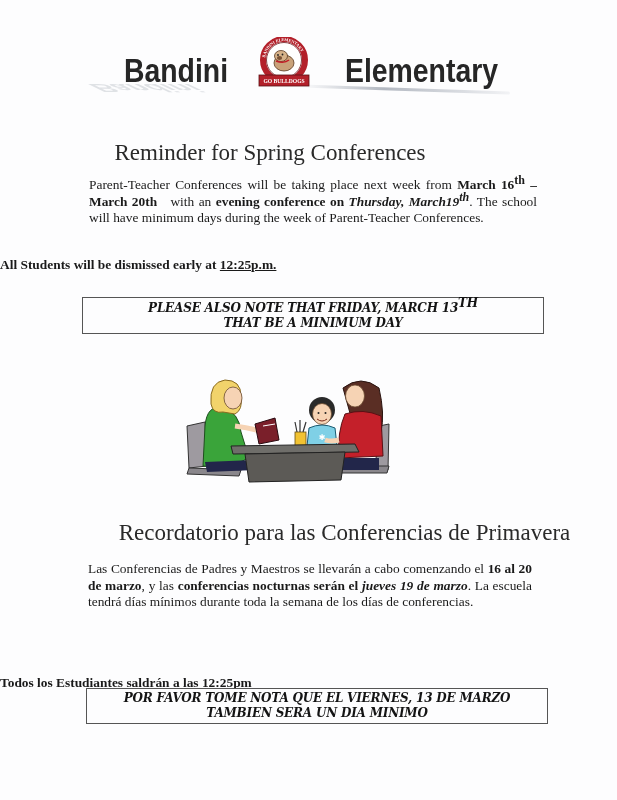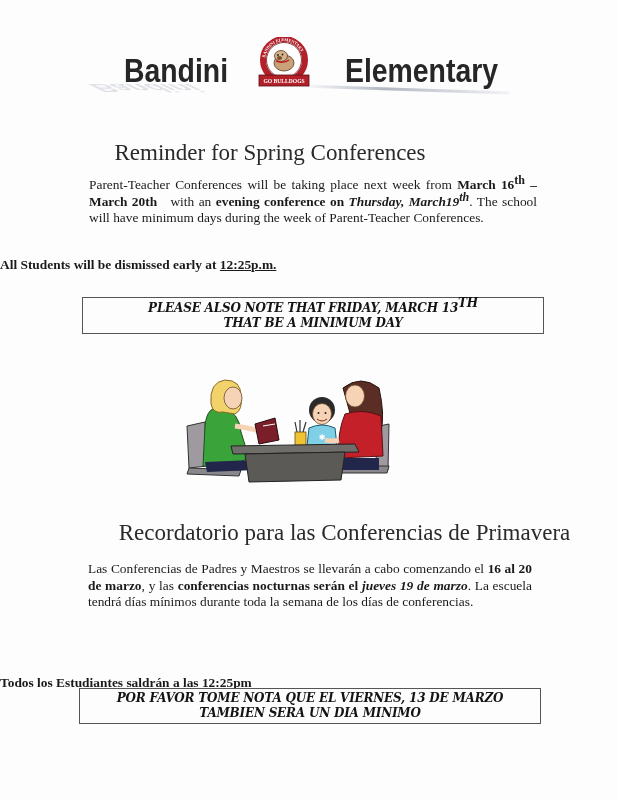--- a/index.html
+++ b/index.html
@@ -143,16 +143,16 @@
 <div class="abs h-es" style="left:0;top:520px;">Recordatorio para las Conferencias de Primavera</div>
 
 <div class="abs para" style="left:88px;top:561px;width:444px;">
   <span>Las Conferencias de Padres y Maestros se llevarán a cabo comenzando el </span><b>16 al 20 de marzo</b><span>, y las </span><b><span>conferencias nocturnas serán el </span><i>jueves 19 de marzo</i></b><span>.  La escuela tendrá días mínimos durante toda la semana de los días de conferencias.</span>
 </div>
 
 <div class="abs dismiss" style="left:0;top:643px;margin-top:32px;">
   <span>Todos los Estudiantes saldrán a las </span><u>12:25pm</u>
 </div>
 
-<div class="abs notice-box" style="left:79px;top:688px;width:462px;height:36px;">
+<div class="abs notice-box" style="left:86px;top:688px;width:462px;height:36px;">
   <div class="notice-line">POR FAVOR TOME NOTA QUE EL VIERNES, 13 DE MARZO</div>
   <div class="notice-line">TAMBIEN SERA UN DIA MINIMO</div>
 </div>
 
 </body></html>

